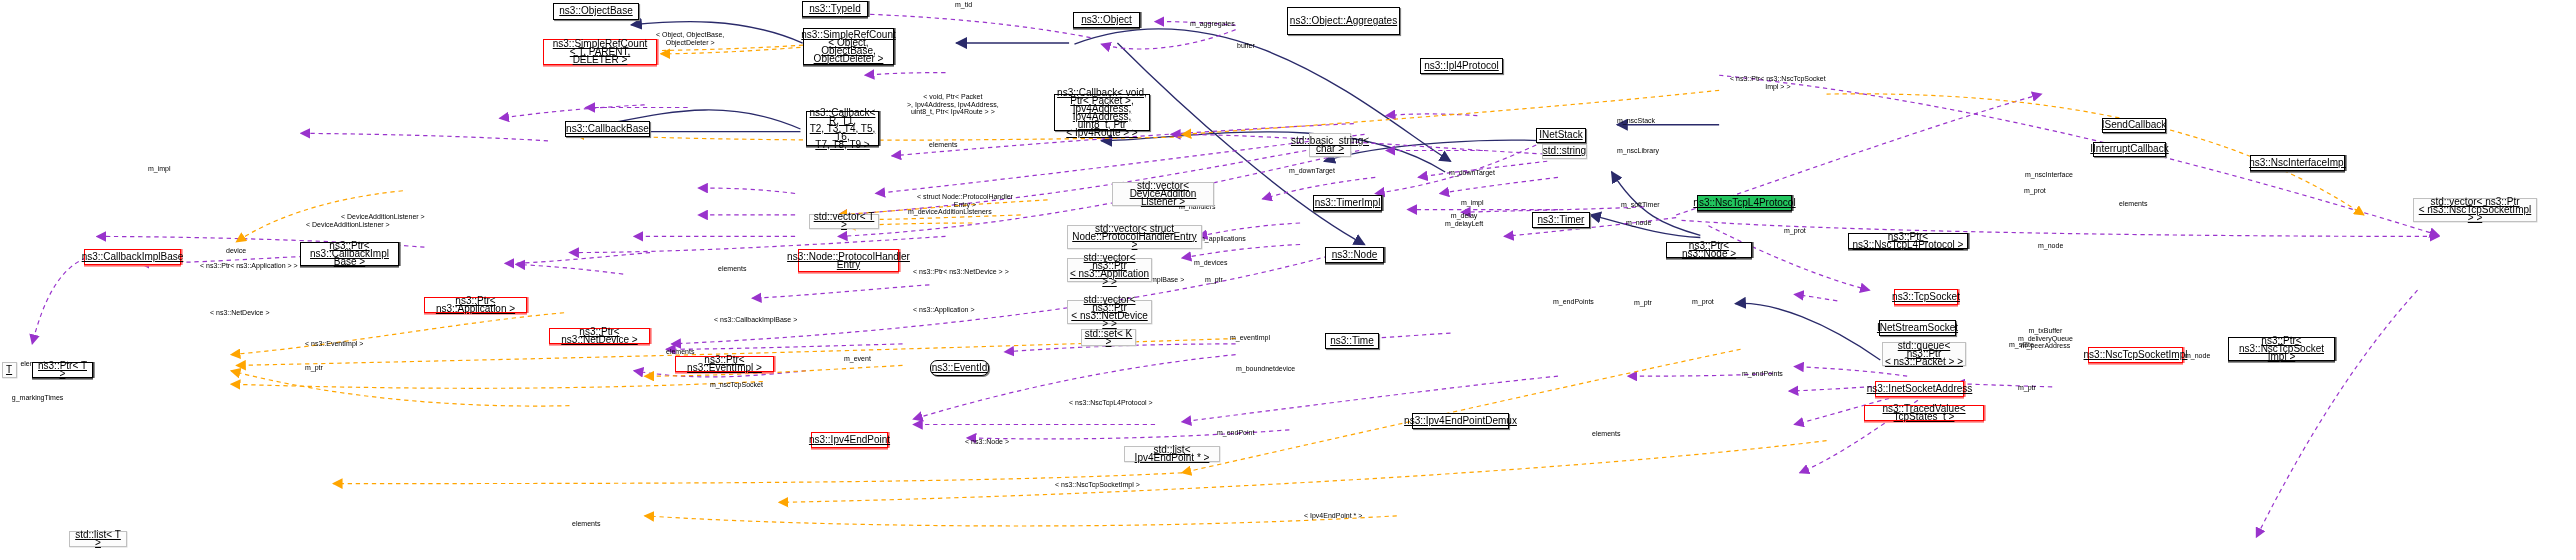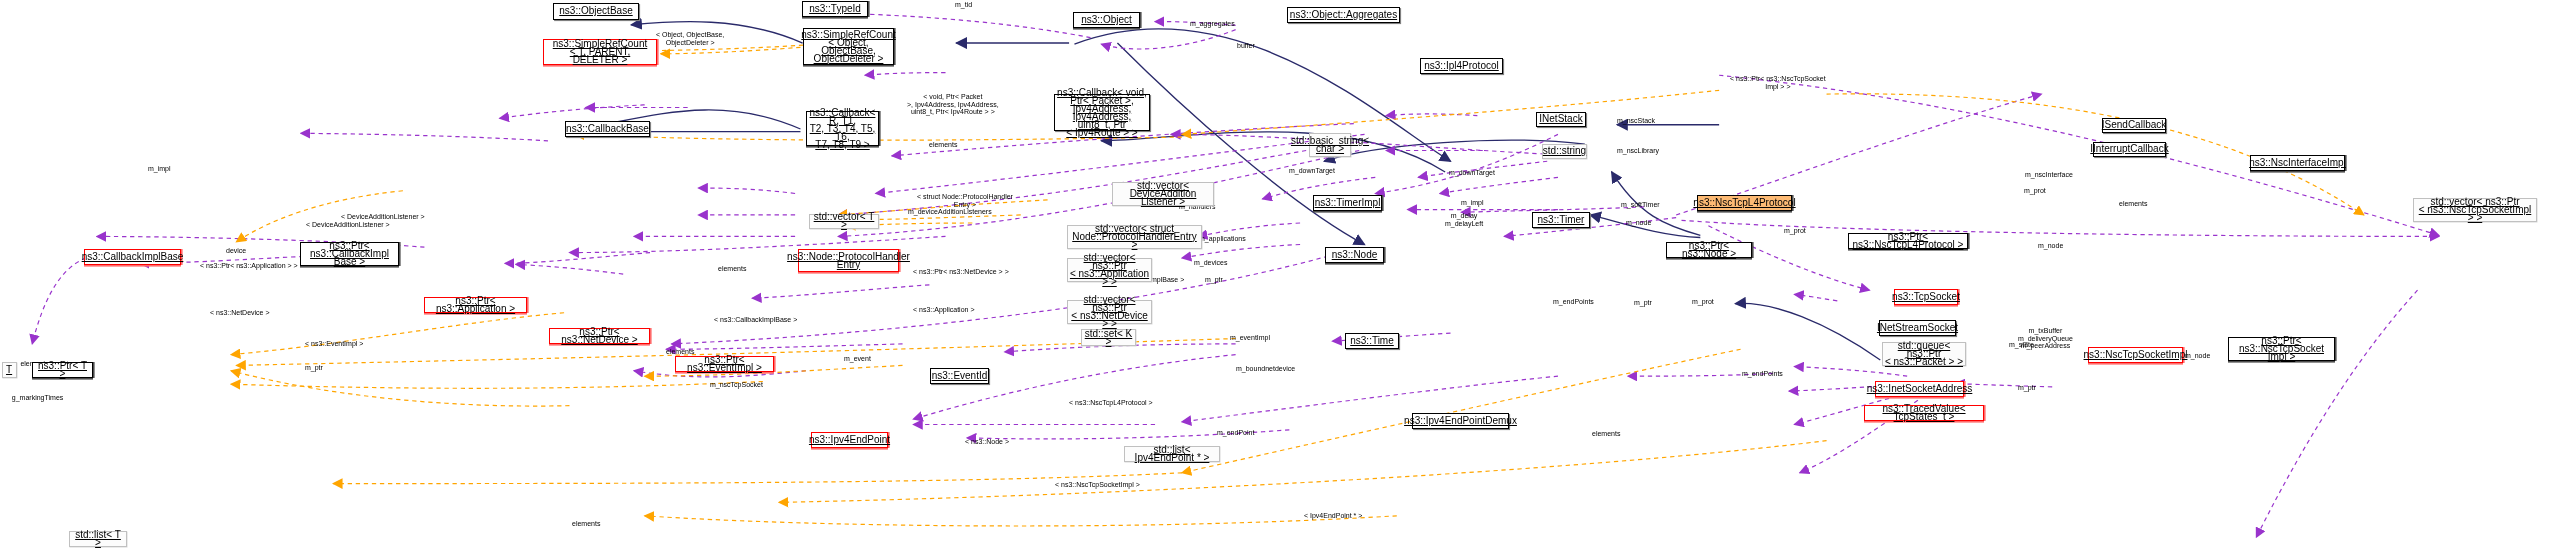--- a/index.html
+++ b/index.html
@@ -31,21 +31,21 @@
   }
   
   .n-plain{border:0.5px solid #000000;box-shadow:1.1px 1.1px 0 0 #808080;}
   
   .n-heavy{border:0.5px solid #000000;box-shadow:0 1.6px 0 0 #4d4d4d, 1.6px 0 0 0 #4d4d4d;}
   
   .n-red{border:0.5px solid #ff0000;box-shadow:0 1.6px 0 0 #ff6b6b, 1.6px 0 0 0 #ff6b6b;}
   
   .n-grey{border:0.5px solid #c0c0c0;background:#fcfcfc;box-shadow:0.5px 0.5px 0 0 #d8d8d8;}
   
-  .n-focus{border:0.5px solid #000000;background:#fdba74;box-shadow:0 1.6px 0 0 #4d4d4d, 1.6px 0 0 0 #4d4d4d;}
+  .n-focus{border:0.5px solid #000000;background:#22c55e;box-shadow:0 1.6px 0 0 #4d4d4d, 1.6px 0 0 0 #4d4d4d;}
   .edge-label{
     position:absolute;
     font-size:7px;
     line-height:7.5px;
     color:#000000;
     white-space:pre-line;
     text-align:center;
     z-index:4;
     background:transparent;
   }
@@ -158,36 +158,36 @@
       <path d="M2200,880 C1800,900 1200,900 620,900"></path>
       <path d="M3400,820 C3000,870 2200,920 1450,935"></path>
       <path d="M3240,650 C3000,700 2600,790 2200,880"></path>
       <path d="M2600,960 C2100,990 1500,980 1200,960"></path>
     </g>
   </svg>
 
   <div class="node n-plain" style="left:553px;top:2.7px;width:86px;height:17px;">ns3::ObjectBase</div>
   <div class="node n-heavy" style="left:802px;top:0.5px;width:66px;height:16.7px;">ns3::TypeId</div>
   <div class="node n-heavy" style="left:1073px;top:11.8px;width:67px;height:16.7px;">ns3::Object</div>
-  <div class="node n-plain" style="left:1287px;top:7px;width:113px;height:16px;">ns3::Object::Aggregates</div>
+  <div class="node n-plain" style="left:1287px;top:7px;width:113px;height:28px;">ns3::Object::Aggregates</div>
   <div class="node n-red" style="left:543px;top:39px;width:114px;height:26px;">ns3::SimpleRefCount
 &lt; T, PARENT, DELETER &gt;</div>
   <div class="node n-heavy" style="left:803px;top:28px;width:91px;height:37px;">ns3::SimpleRefCount
 &lt; Object, ObjectBase,
 ObjectDeleter &gt;</div>
   <div class="node n-plain" style="left:1420px;top:58px;width:83px;height:16px;">ns3::Ipl4Protocol</div>
   <div class="node n-plain" style="left:565px;top:121px;width:85px;height:15.6px;">ns3::CallbackBase</div>
   <div class="node n-heavy" style="left:806px;top:111px;width:73px;height:35px;">ns3::Callback&lt; R, T1,
 T2, T3, T4, T5, T6,
 T7, T8, T9 &gt;</div>
   <div class="node n-plain" style="left:1054px;top:94px;width:96px;height:37px;">ns3::Callback&lt; void,
 Ptr&lt; Packet &gt;, Ipv4Address,
 Ipv4Address, uint8_t, Ptr
 &lt; Ipv4Route &gt; &gt;</div>
-  <div class="node n-plain" style="left:1536px;top:112px;width:50px;height:14.5px;">INetStack</div>
+  <div class="node n-plain" style="left:1536px;top:128px;width:50px;height:14.5px;">INetStack</div>
   <div class="node n-grey" style="left:1309px;top:133px;width:42px;height:23.6px;">std::basic_string&lt;
 char &gt;</div>
   <div class="node n-grey" style="left:1542px;top:144px;width:45px;height:14.5px;">std::string</div>
   <div class="node n-plain" style="left:2102px;top:118px;width:64px;height:14.5px;">ISendCallback</div>
   <div class="node n-plain" style="left:2093px;top:142px;width:73px;height:14.5px;">IInterruptCallback</div>
   <div class="node n-heavy" style="left:2250px;top:155px;width:95px;height:16px;">ns3::NscInterfaceImpl</div>
   <div class="node n-grey" style="left:2413px;top:198px;width:124px;height:23.6px;">std::vector&lt; ns3::Ptr
 &lt; ns3::NscTcpSocketImpl &gt; &gt;</div>
   <div class="node n-grey" style="left:809px;top:214px;width:70px;height:14.5px;">std::vector&lt; T &gt;</div>
   <div class="node n-grey" style="left:1112px;top:182px;width:102px;height:23.6px;">std::vector&lt; DeviceAddition
@@ -212,25 +212,25 @@
   <div class="node n-grey" style="left:1067px;top:300px;width:85px;height:23.6px;">std::vector&lt; ns3::Ptr
 &lt; ns3::NetDevice &gt; &gt;</div>
   <div class="node n-plain" style="left:1879px;top:320px;width:77px;height:15.6px;">INetStreamSocket</div>
   <div class="node n-grey" style="left:1882px;top:342px;width:84px;height:23.6px;">std::queue&lt; ns3::Ptr
 &lt; ns3::Packet &gt; &gt;</div>
   <div class="node n-red" style="left:2088px;top:347px;width:95px;height:16px;">ns3::NscTcpSocketImpl</div>
   <div class="node n-heavy" style="left:2228px;top:337px;width:107px;height:23.6px;">ns3::Ptr&lt; ns3::NscTcpSocket
 Impl &gt;</div>
   <div class="node n-red" style="left:549px;top:328px;width:101px;height:15.6px;">ns3::Ptr&lt; ns3::NetDevice &gt;</div>
   <div class="node n-grey" style="left:1081px;top:329px;width:55px;height:17px;">std::set&lt; K &gt;</div>
-  <div class="node n-plain" style="left:1325px;top:333px;width:54px;height:15.6px;margin-left:20px;">ns3::Time</div>
+  <div class="node n-plain" style="left:1325px;top:333px;width:54px;height:15.6px;">ns3::Time</div>
   <div class="node n-heavy" style="left:32px;top:362px;width:61px;height:15.6px;">ns3::Ptr&lt; T &gt;</div>
   <div class="node n-grey" style="left:1.6px;top:362px;width:15px;height:15.6px;">T</div>
   <div class="node n-red" style="left:675px;top:356px;width:99px;height:15.6px;">ns3::Ptr&lt; ns3::EventImpl &gt;</div>
-  <div class="node n-plain" style="left:930px;top:368px;width:59px;height:15.6px;">ns3::EventId</div>
+  <div class="node n-plain" style="left:930px;top:360px;width:59px;height:15.6px;border-radius:7px;">ns3::EventId</div>
   <div class="node n-red" style="left:1875px;top:381px;width:89px;height:15.6px;">ns3::InetSocketAddress</div>
   <div class="node n-red" style="left:1864px;top:405px;width:120px;height:15.6px;">ns3::TracedValue&lt; TcpStates_t &gt;</div>
   <div class="node n-red" style="left:811px;top:432px;width:77px;height:15.6px;">ns3::Ipv4EndPoint</div>
   <div class="node n-plain" style="left:1412px;top:413px;width:97px;height:15.6px;">ns3::Ipv4EndPointDemux</div>
   <div class="node n-grey" style="left:1124px;top:446px;width:96px;height:15.6px;">std::list&lt; Ipv4EndPoint * &gt;</div>
   <div class="node n-grey" style="left:69px;top:531px;width:58px;height:15.6px;">std::list&lt; T &gt;</div>
 
   <div class="edge-label" style="left:955px;top:1.1px;">m_tid</div>
   <div class="edge-label" style="left:1190px;top:20.4px;">m_aggregates</div>
   <div class="edge-label" style="left:1237px;top:42px;">buffer</div>

